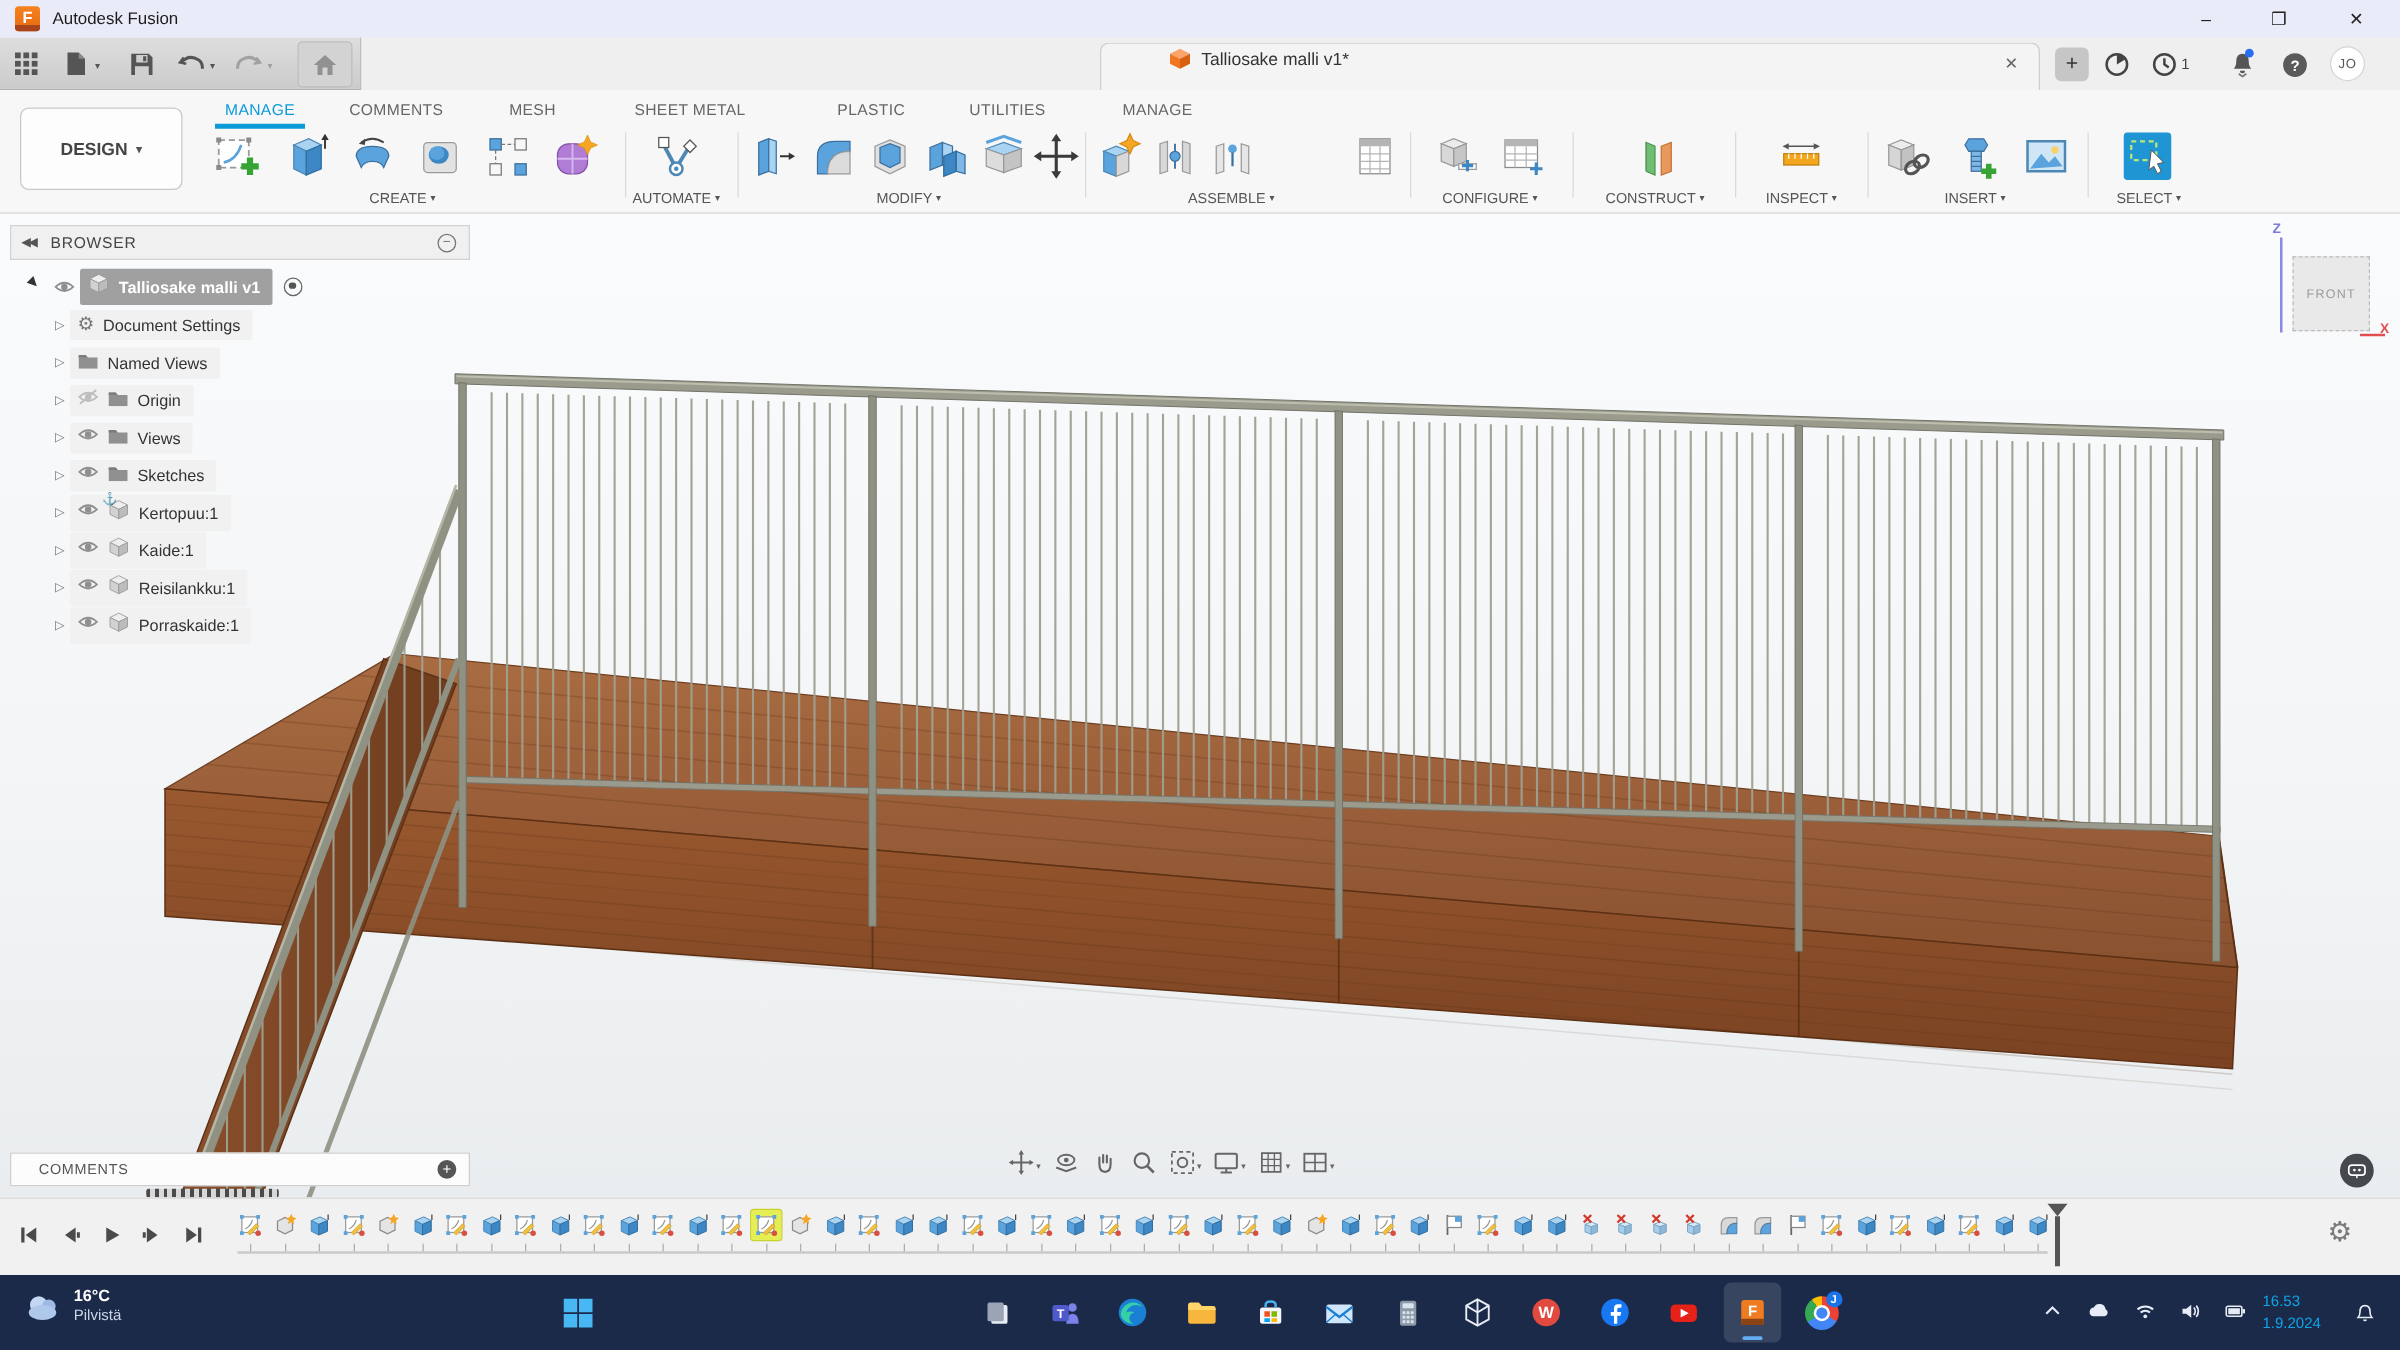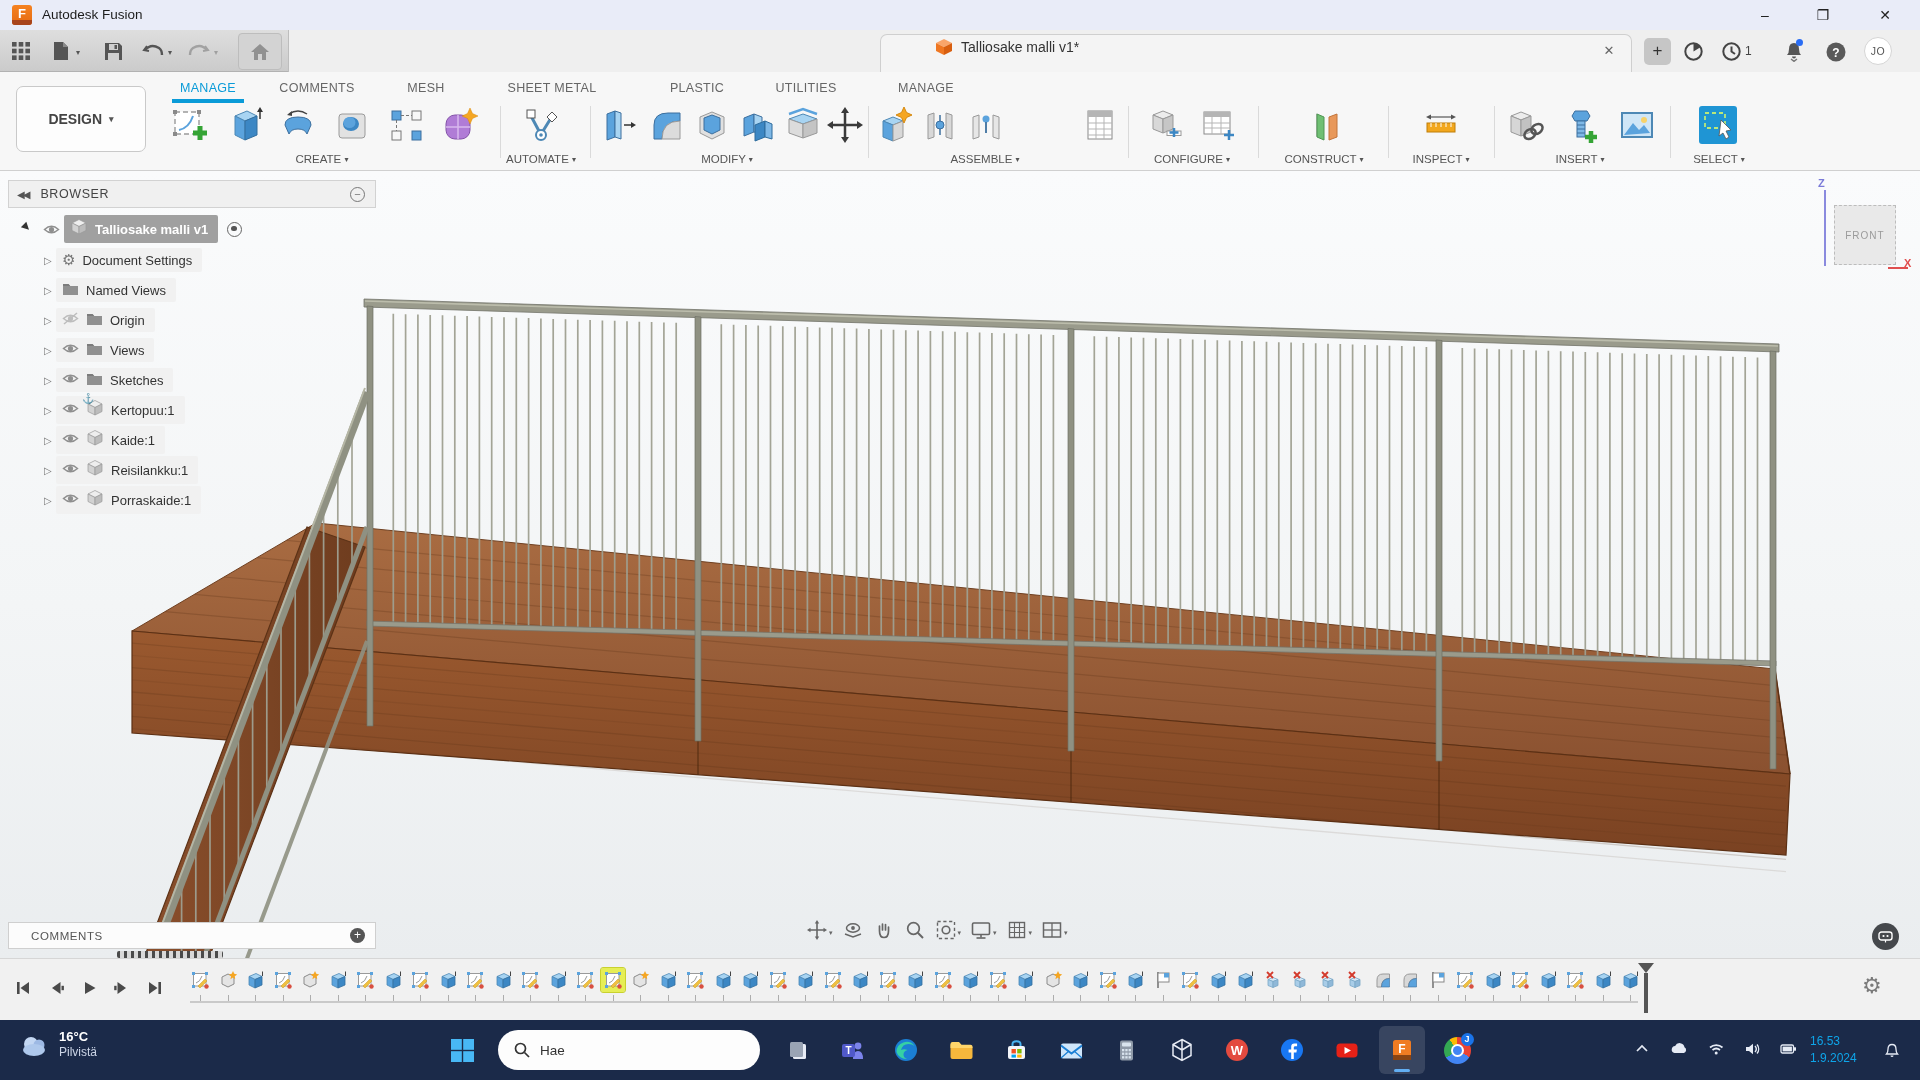--- a/index.html
+++ b/index.html
@@ -1388,27 +1388,20 @@
     <div class="tb-slot" style="left:462px;">
       <svg width="25" height="25" viewBox="0 0 25 25">
           <g fill="#48b8f5">
             <rect x="1" y="1" width="10.8" height="10.8"></rect>
             <rect x="13.2" y="1" width="10.8" height="10.8"></rect>
             <rect x="1" y="13.2" width="10.8" height="10.8"></rect>
             <rect x="13.2" y="13.2" width="10.8" height="10.8"></rect>
           </g>
         </svg>
     </div>
-    <div class="search-pill">
-      <svg width="16" height="16" viewBox="0 0 16 16">
-          <circle cx="6.5" cy="6.5" r="5" fill="none" stroke="#333" stroke-width="1.7"></circle>
-          <line x1="10.5" y1="10.5" x2="15" y2="15" stroke="#333" stroke-width="1.7"></line>
-        </svg>
-      <span class="search-text">Hae</span>
-    </div>
     <div id="tbApps">
         <div class="tb-slot" style="left: 798px;">
           <svg width="27" height="27" viewBox="0 0 27 27">
             <rect x="8" y="7" width="13" height="15" rx="1.5" fill="#e8ecf5"></rect>
             <rect x="5" y="5" width="13" height="15" rx="1.5" fill="#9aa4b4"></rect>
           </svg>
         </div>
         <div class="tb-slot" style="left: 852px;">
           <svg width="27" height="27" viewBox="0 0 27 27">
             <circle cx="19" cy="9" r="3.4" fill="#7b83eb"></circle>

